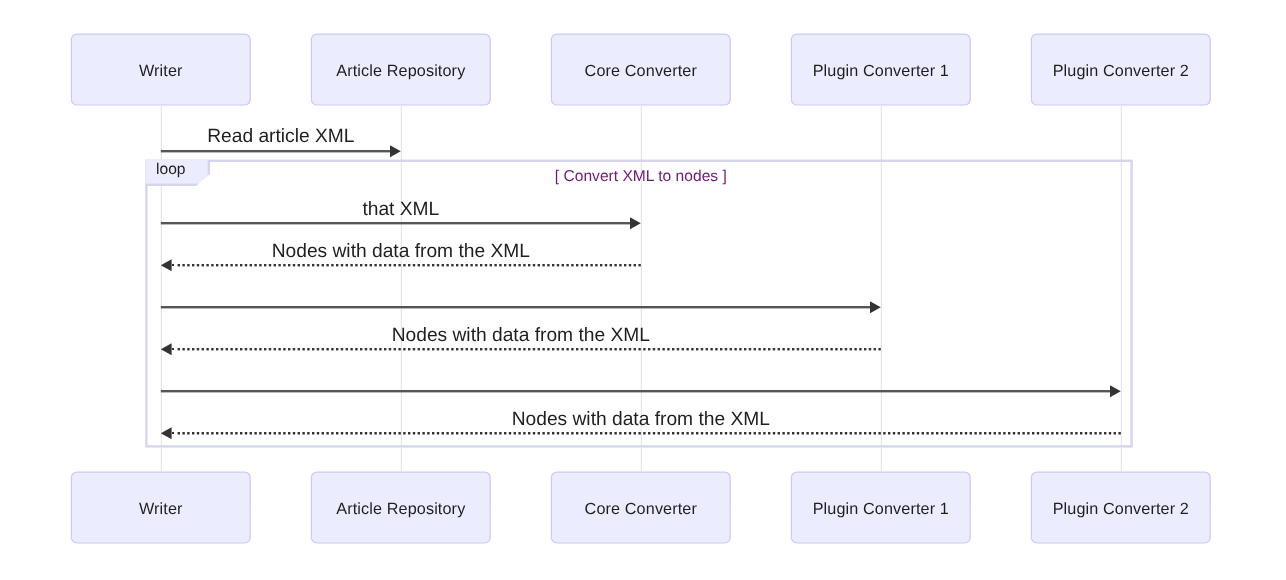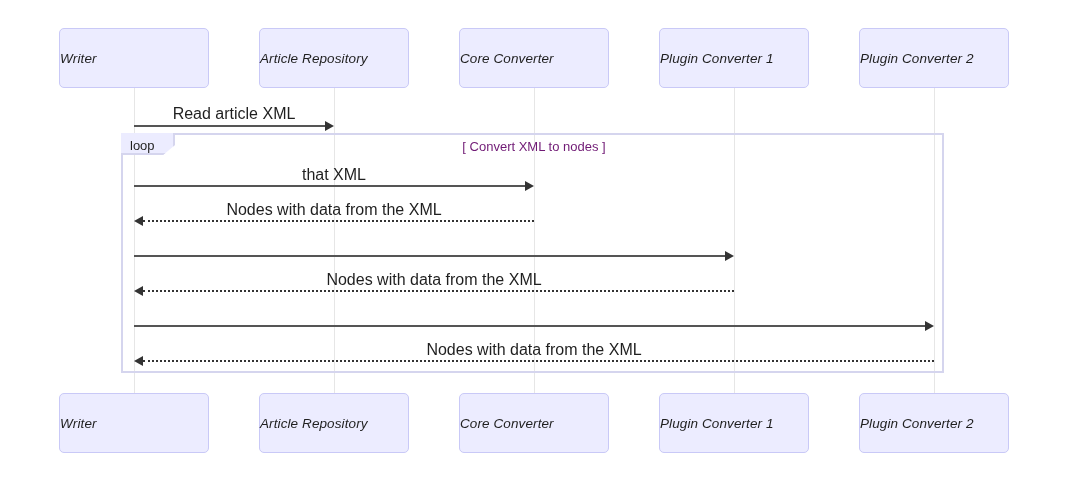--- a/index.html
+++ b/index.html
@@ -20,25 +20,25 @@
   .participant-box {
     position: absolute;
     width: 150px;
     height: 60px;
     box-sizing: border-box;
     background: #ececff;
     border: 1px solid #c9c9f7;
     border-radius: 5px;
     display: flex;
     align-items: center;
+    justify-content: center;
     font-size: 13.5px;
     color: #1f1f1f;
     letter-spacing: 0.1px;
     z-index: 5;
-    font-style: italic;
   }
   .lifeline {
     position: absolute;
     width: 1px;
     background: #e6e6e6;
     z-index: 1;
   }
   .loop-frame {
     position: absolute;
     box-sizing: border-box;
@@ -49,21 +49,21 @@
   .loop-tag {
     position: absolute;
     background: #ececff;
     border: 2px solid #d5d5ee;
     border-top: none;
     border-left: none;
     height: 22px;
     width: 54px;
     box-sizing: border-box;
     display: flex;
-    align-items: flex-end;
+    align-items: flex-start;
     padding-left: 9px;
     font-size: 13px;
     color: #1f1f1f;
     z-index: 4;
     clip-path: polygon(0 0, 100% 0, 100% 55%, 78% 100%, 0 100%);
   }
   .loop-title {
     position: absolute;
     font-size: 13px;
     color: #701a75;

